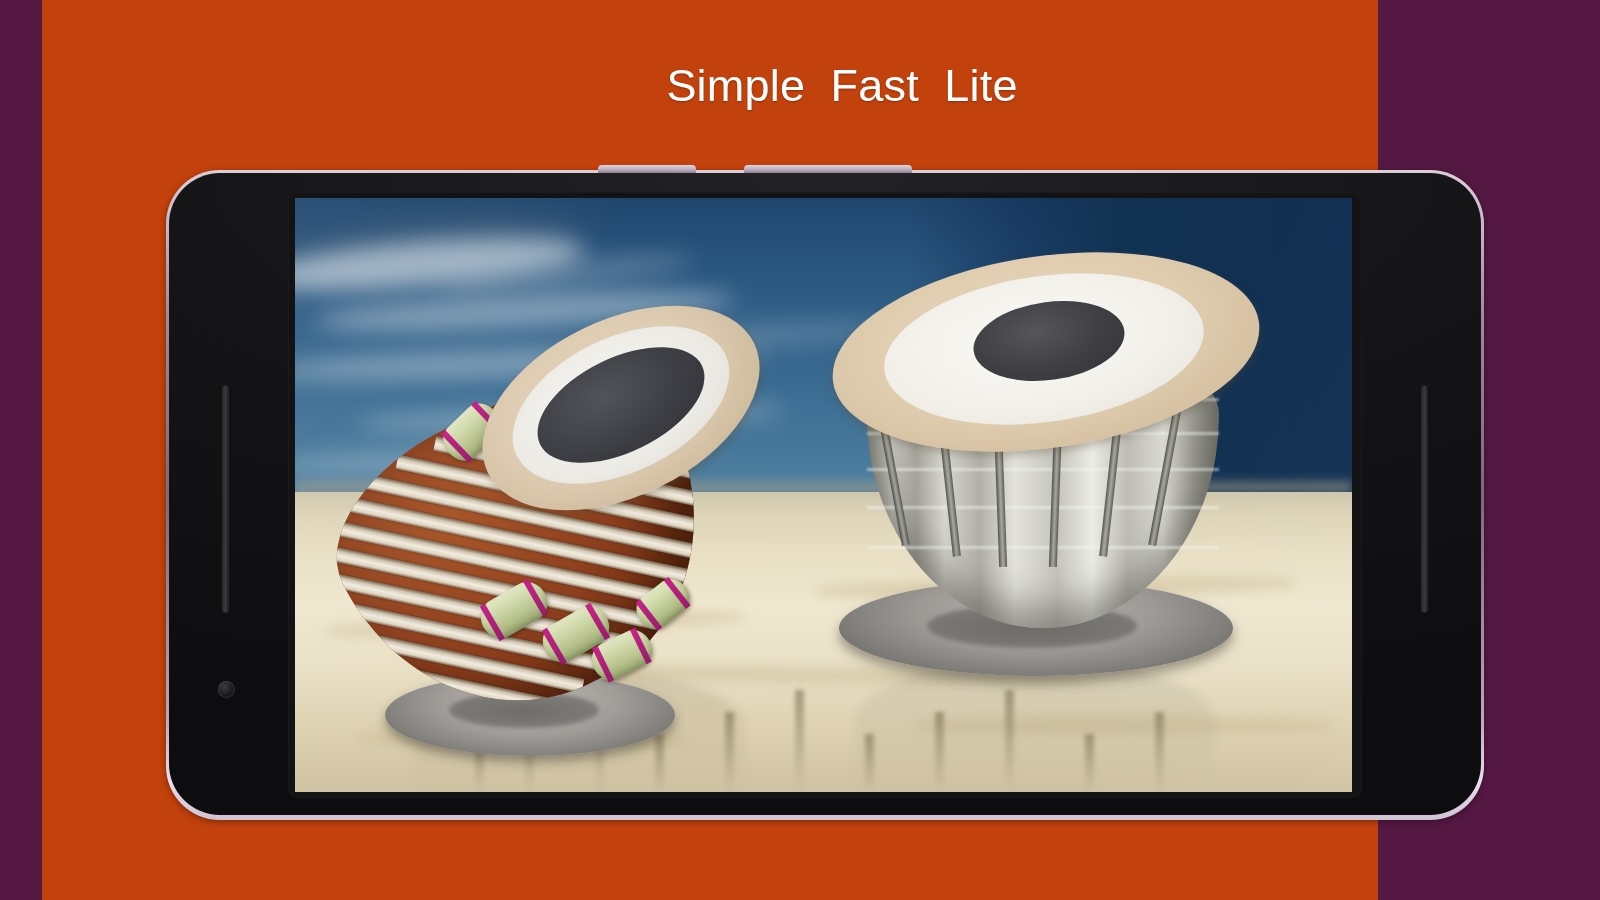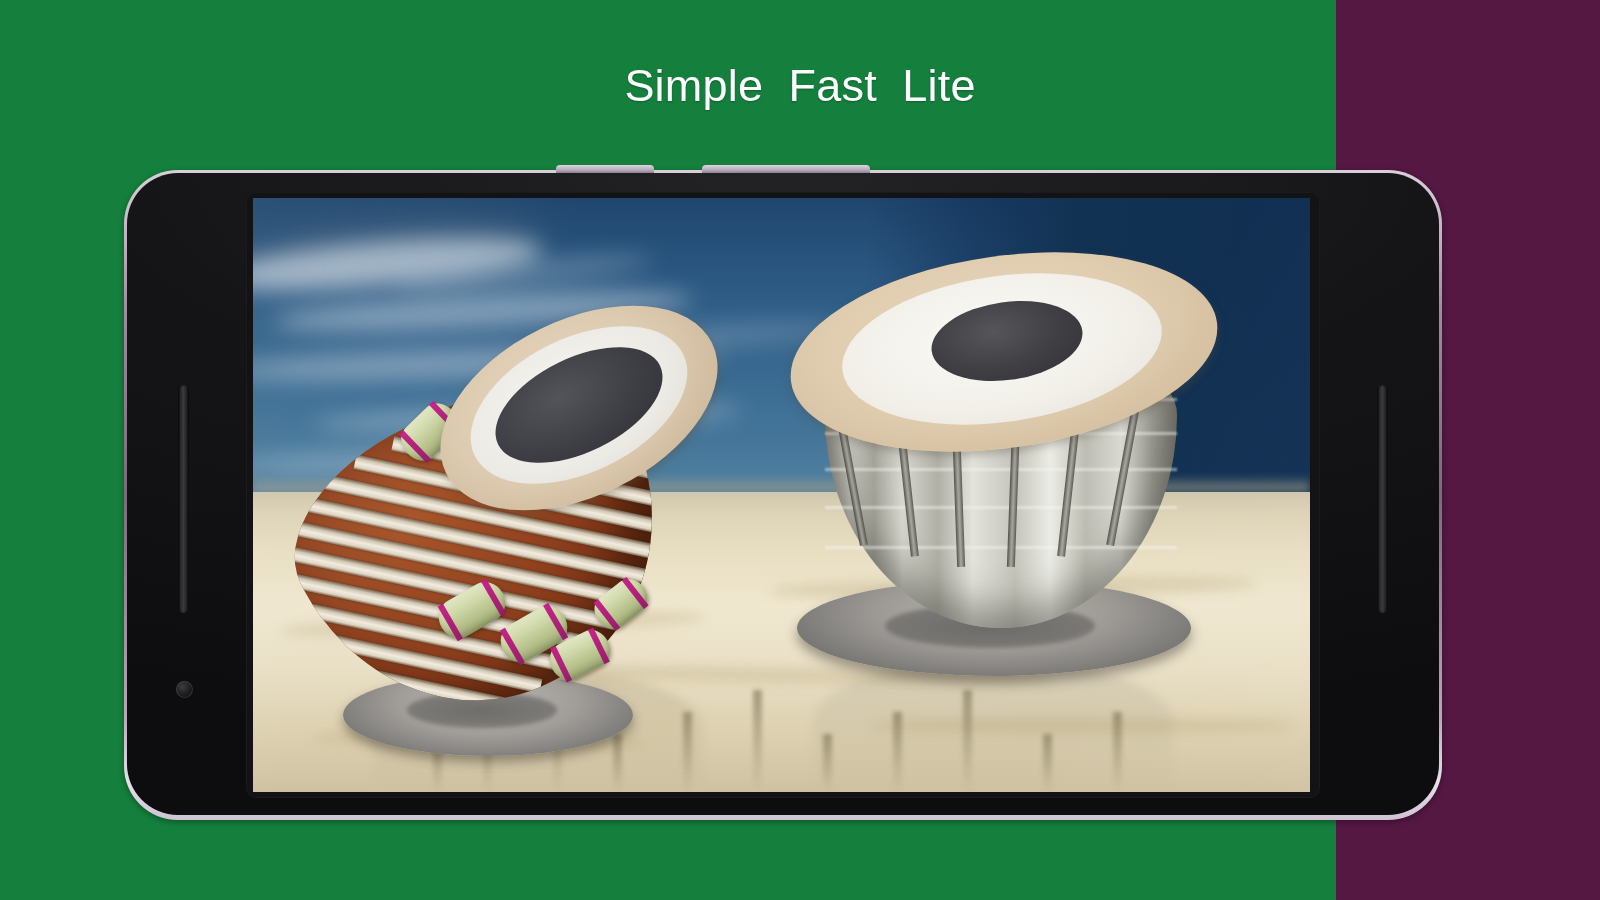--- a/index.html
+++ b/index.html
@@ -12,21 +12,22 @@
     height: 900px;
     overflow: hidden;
     font-family: "Liberation Sans", sans-serif;
     background: #551843;
   }
 
   #stage {
     position: relative;
     width: 1336px;
     height: 900px;
-    background: #15803d;
+    background: #c2410c;
+    margin-left: 42px;
   }
 
   
   #headline {
     position: absolute;
     left: 0;
     top: 57px;
     width: 1600px;
     text-align: center;
     color: #ffffff;

